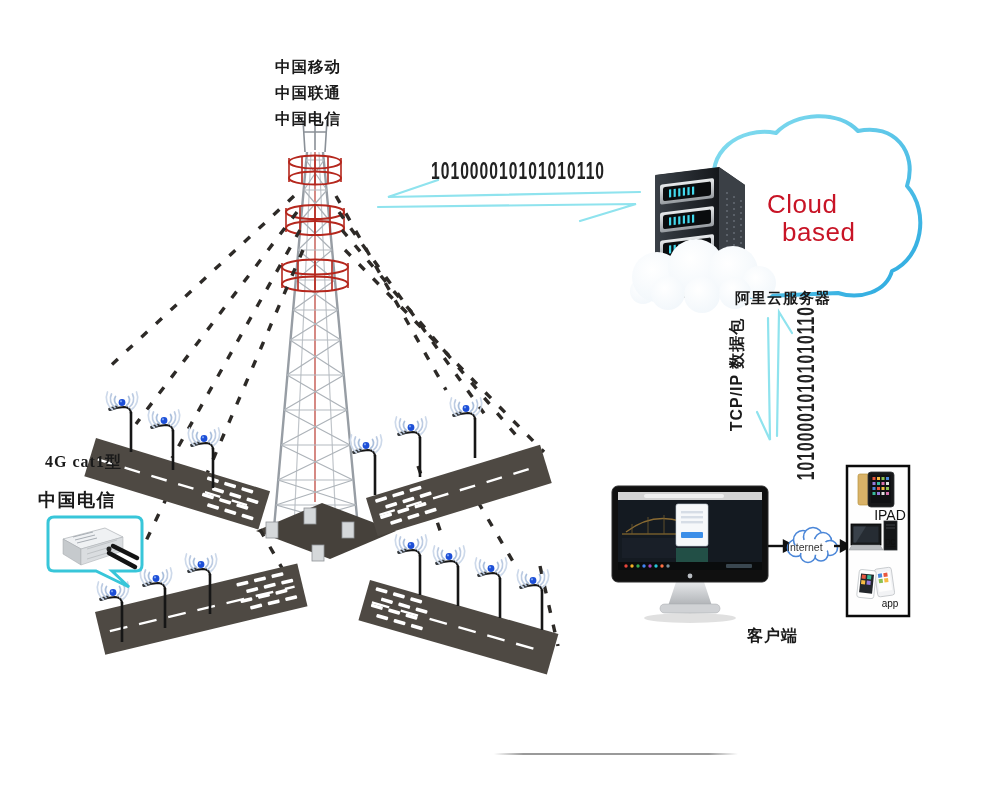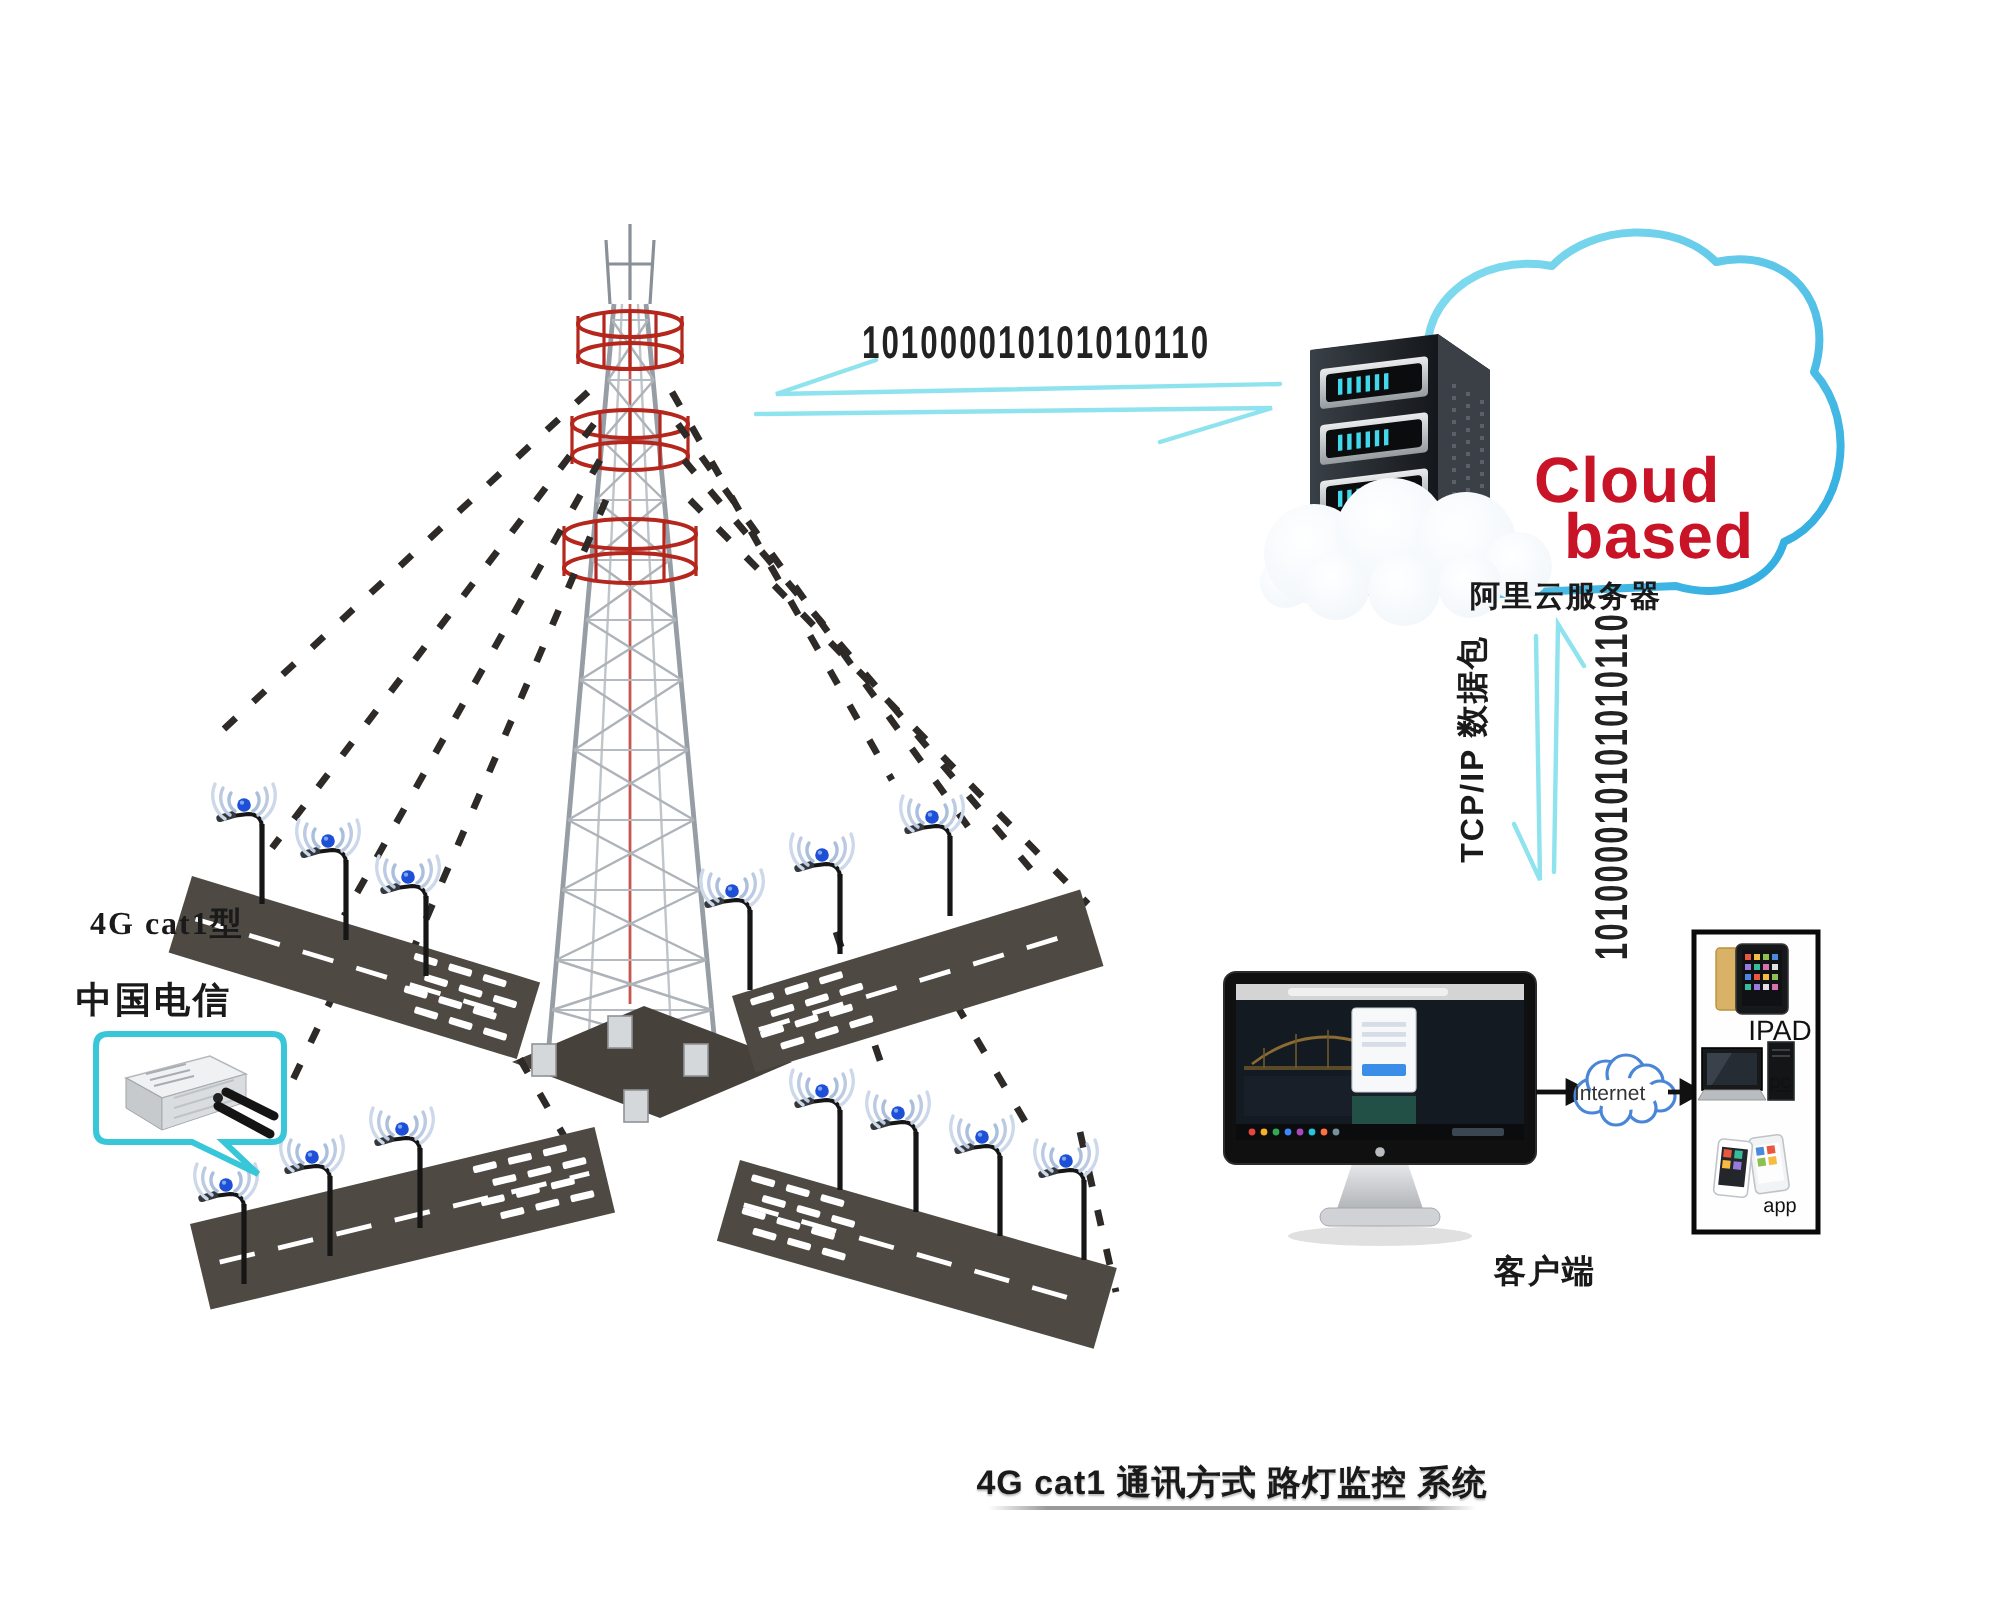--- a/index.html
+++ b/index.html
@@ -3,21 +3,21 @@
 <meta charset="utf-8">
 <style>
   html,body{margin:0;padding:0;background:#fff;}
   .canvas{position:relative;width:1000px;height:800px;background:#ffffff;overflow:hidden;
           font-family:"Liberation Sans","DejaVu Sans",sans-serif;}
   .canvas svg.layer{position:absolute;left:0;top:0;}
   .txt{position:absolute;white-space:nowrap;color:#1a1a1a;}
   .carriers{left:275px;top:54px;font-size:15.5px;font-weight:600;line-height:26px;letter-spacing:1px;}
   .bin-h{left:431px;top:158px;font-size:23px;font-weight:700;letter-spacing:1.5px;
          font-family:"Liberation Sans",sans-serif;transform:scaleX(0.68);transform-origin:left top;color:#222;}
-  .cloud-title{left:767px;top:190px;color:#c81426;font-size:32px;line-height:28px;font-weight:700;letter-spacing:0.5px;margin-top:36px;}
+  .cloud-title{left:767px;top:190px;color:#c81426;font-size:26px;line-height:28px;font-weight:400;letter-spacing:0.5px;}
   .cloud-title .l2{margin-left:15px;}
   .aliyun{left:735px;top:289px;font-size:15px;font-weight:600;letter-spacing:1px;}
   .tcpip{left:672px;top:364px;width:130px;text-align:center;font-size:16px;font-weight:600;letter-spacing:1px;
          transform:rotate(-90deg);transform-origin:center;}
   .bin-v{left:683px;top:383px;width:246px;text-align:center;font-size:23px;font-weight:700;letter-spacing:1.5px;
          color:#222;transform:rotate(-90deg) scaleX(0.68);transform-origin:center;}
   .client{left:747px;top:626px;font-size:16px;font-weight:600;letter-spacing:1px;}
   .inet{left:787px;top:541px;width:50px;text-align:left;font-size:10.5px;color:#333;}
   .dev-label{position:absolute;left:848px;width:84px;text-align:center;color:#111;}
   .dev-ipad{top:507px;font-size:14px;}
@@ -378,20 +378,25 @@
       <polygon points="6,17 24,27 24,43 6,32" fill="#c6cacd" stroke="#a0a4a8" stroke-width="0.5"></polygon>
       <polygon points="24,27 66,15 66,29 24,43" fill="#dadde0" stroke="#a8acb0" stroke-width="0.5"></polygon>
       <path d="M30,27 L60,18 M30,32 L60,23 M30,37 L60,28" stroke="#bfc3c6" stroke-width="1" fill="none"></path>
       <circle cx="52" cy="27" r="2.5" fill="#222"></circle>
       <path d="M56,24 L80,36" stroke="#141414" stroke-width="4.5" stroke-linecap="round"></path>
       <path d="M52,31 L78,45" stroke="#141414" stroke-width="4.5" stroke-linecap="round"></path>
     </g>
   </g>
 </svg>
 
+<div class="txt carriers">
+  <div>中国移动</div>
+  <div>中国联通</div>
+  <div>中国电信</div>
+</div>
 
 <div class="txt bin-h">101000010101010110</div>
 
 <div class="txt cloud-title">
   <div>Cloud</div>
   <div class="l2">based</div>
 </div>
 
 <div class="txt aliyun">阿里云服务器</div>
 
@@ -403,16 +408,15 @@
 
 <div class="txt inet">Internet</div>
 
 <div class="txt dev-label dev-ipad">IPAD</div>
 <div class="txt dev-label dev-pc">pc</div>
 <div class="txt dev-label dev-app">app</div>
 
 <div class="txt ctrl-l1">4G cat1型</div>
 <div class="txt ctrl-l2">中国电信</div>
 
-<div class="txt footer">4G cat1 通讯方式 路灯监控 系统</div>
 <div class="footer-line"></div>
 
 </div>
 
 </body></html>

